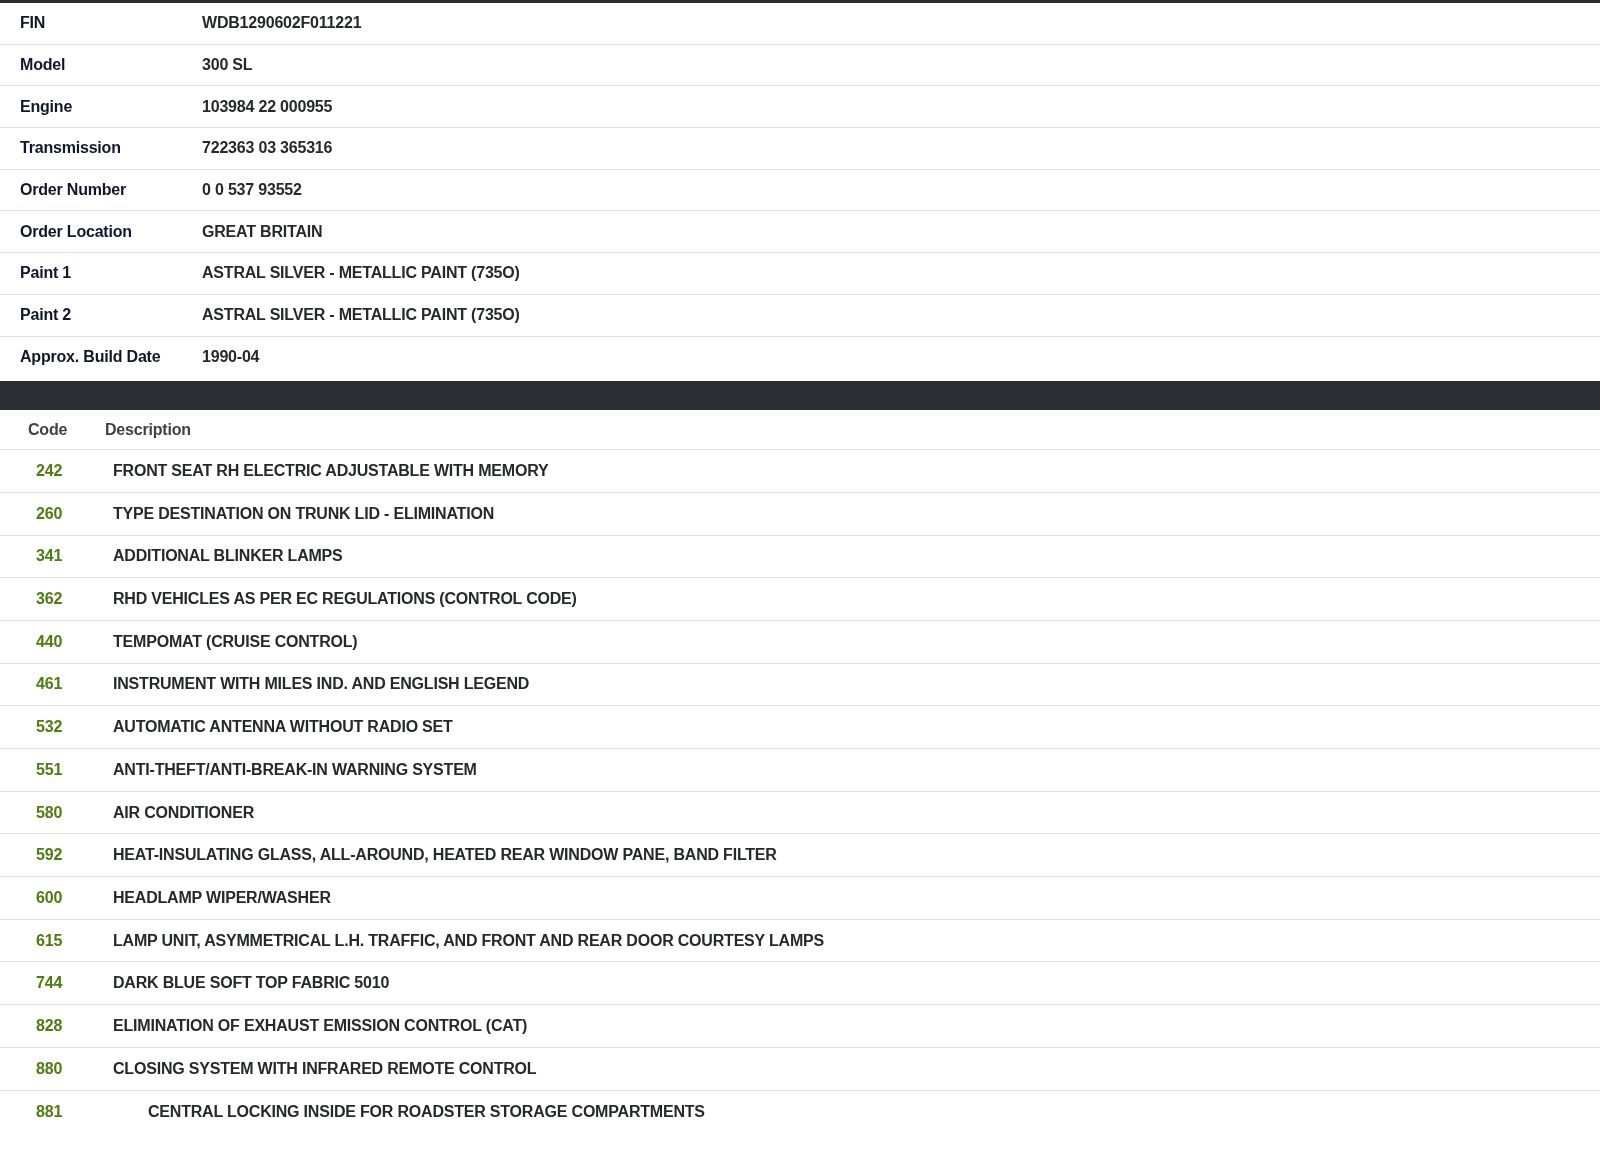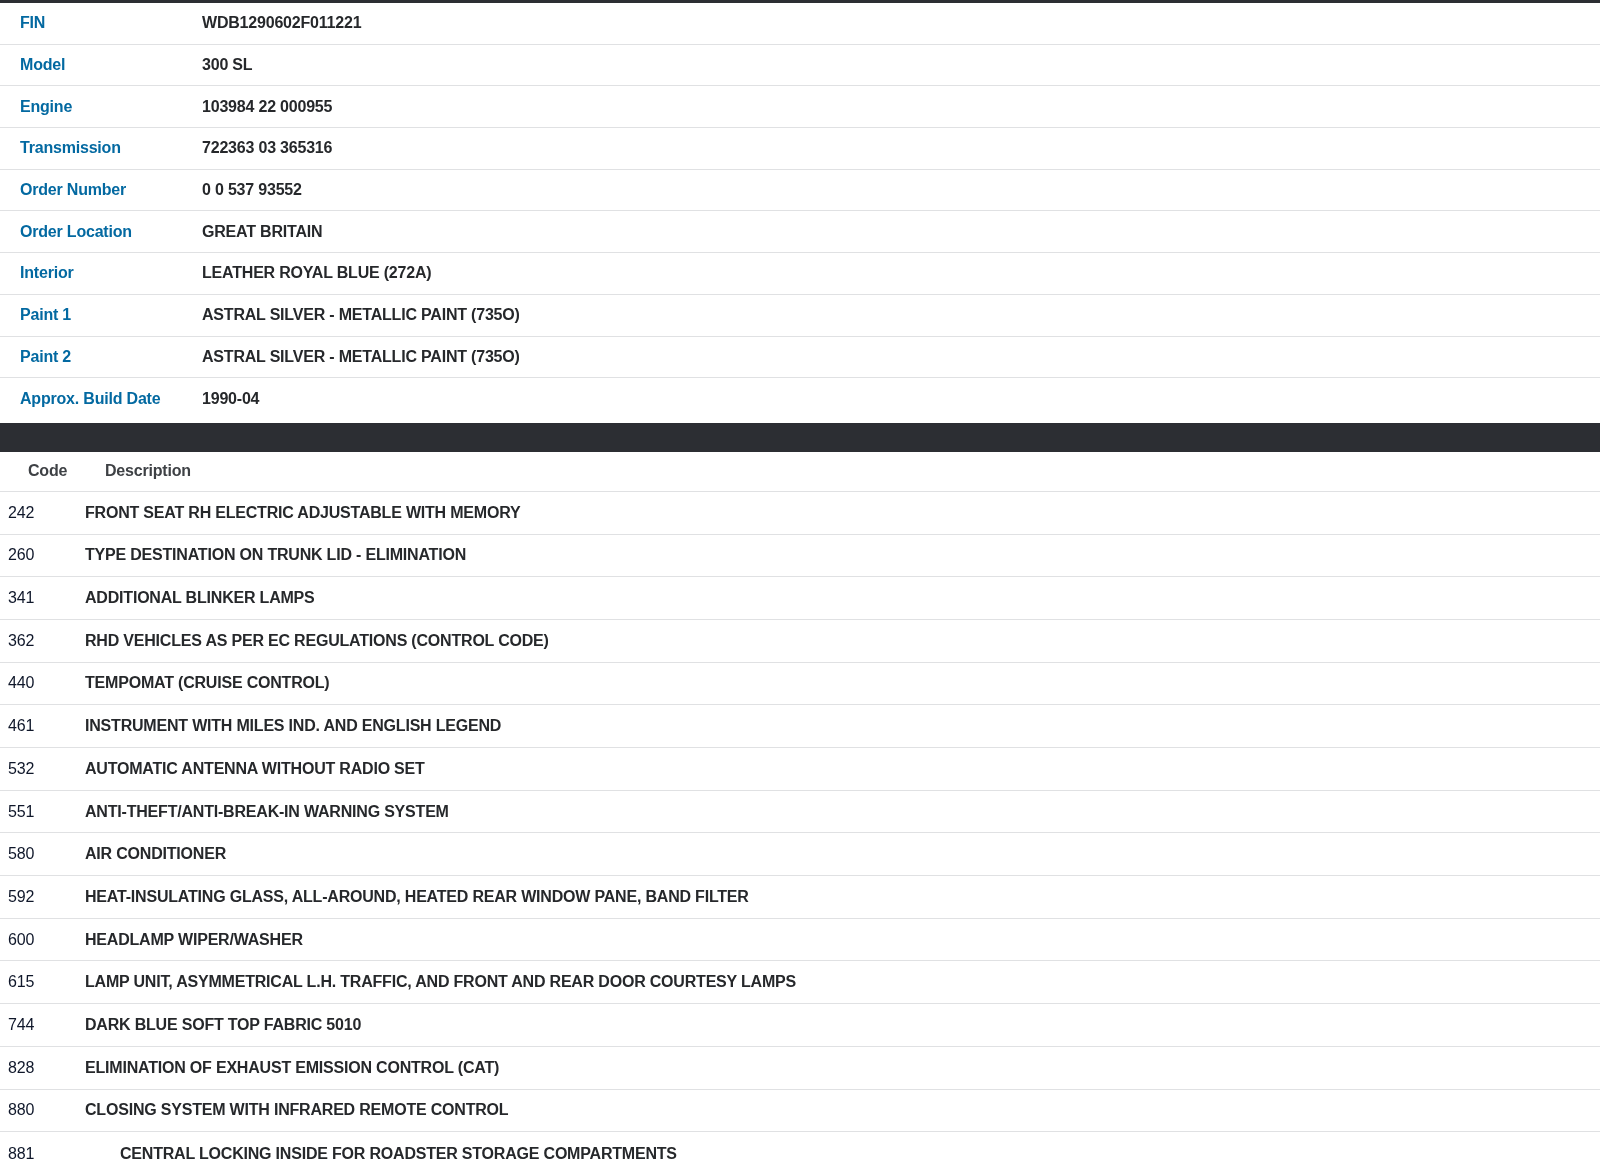--- a/index.html
+++ b/index.html
@@ -34,21 +34,21 @@
     align-items: center;
   }
   .spec-row:last-child {
     border-bottom: none;
   }
   .spec-label {
     flex: none;
     width: 182px;
     padding-left: 20px;
     font-weight: 700;
-    color: #0369a1;
+    color: #0f172a;
   }
   .spec-value {
     font-weight: 700;
     color: #26282b;
     white-space: nowrap;
   }
   
   .bar-gap {
     height: 3px;
     background: #ffffff;
@@ -79,23 +79,23 @@
     display: flex;
     align-items: center;
   }
   .code-row:last-child {
     border-bottom: none;
     gap: 35px;
   }
   .code-cell {
     flex: none;
     width: 77px;
-    padding-left: 8px;
-    font-weight: 400;
-    color: #0f172a;
+    padding-left: 36px;
+    font-weight: 700;
+    color: #4d7c0f;
   }
   .desc-cell {
     font-weight: 700;
     color: #26282b;
     white-space: nowrap;
   }
 </style>
 </head>
 <body>
 
@@ -120,24 +120,20 @@
       <div class="spec-label">Transmission</div>
       <div class="spec-value">722363 03 365316</div>
     </div>
     <div class="spec-row">
       <div class="spec-label">Order Number</div>
       <div class="spec-value">0 0 537 93552</div>
     </div>
     <div class="spec-row">
       <div class="spec-label">Order Location</div>
       <div class="spec-value">GREAT BRITAIN</div>
-    </div>
-    <div class="spec-row">
-      <div class="spec-label">Interior</div>
-      <div class="spec-value">LEATHER ROYAL BLUE (272A)</div>
     </div>
     <div class="spec-row">
       <div class="spec-label">Paint 1</div>
       <div class="spec-value">ASTRAL SILVER - METALLIC PAINT (735O)</div>
     </div>
     <div class="spec-row">
       <div class="spec-label">Paint 2</div>
       <div class="spec-value">ASTRAL SILVER - METALLIC PAINT (735O)</div>
     </div>
     <div class="spec-row">

